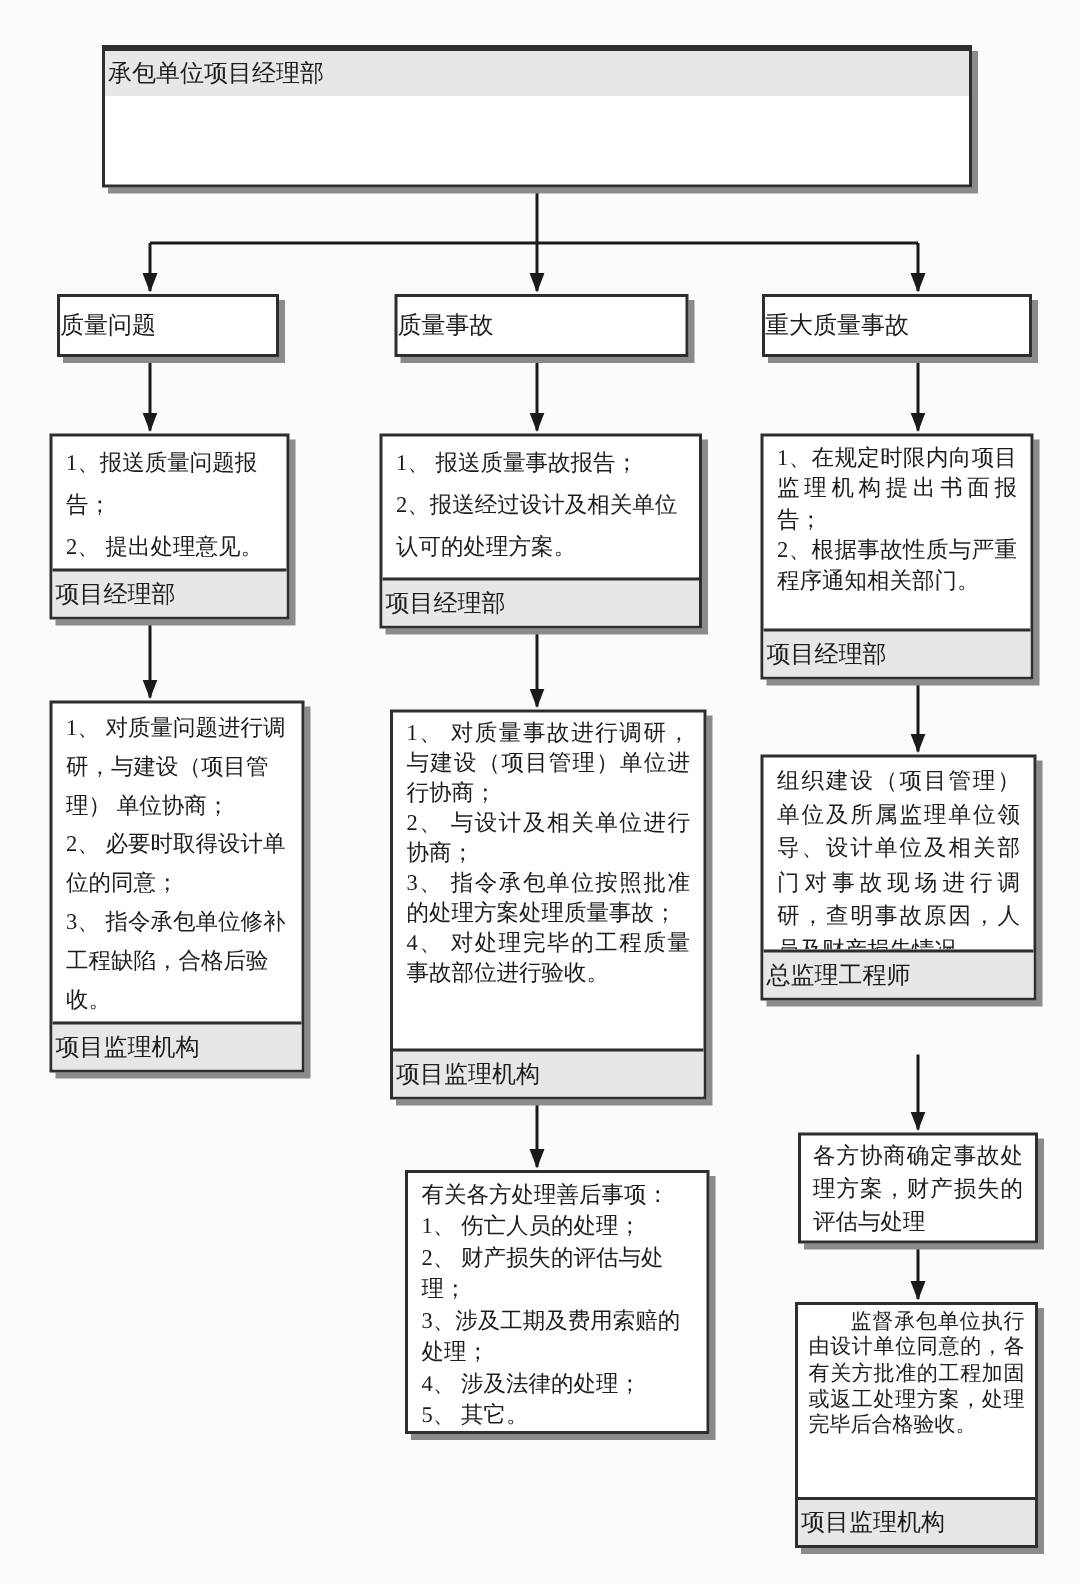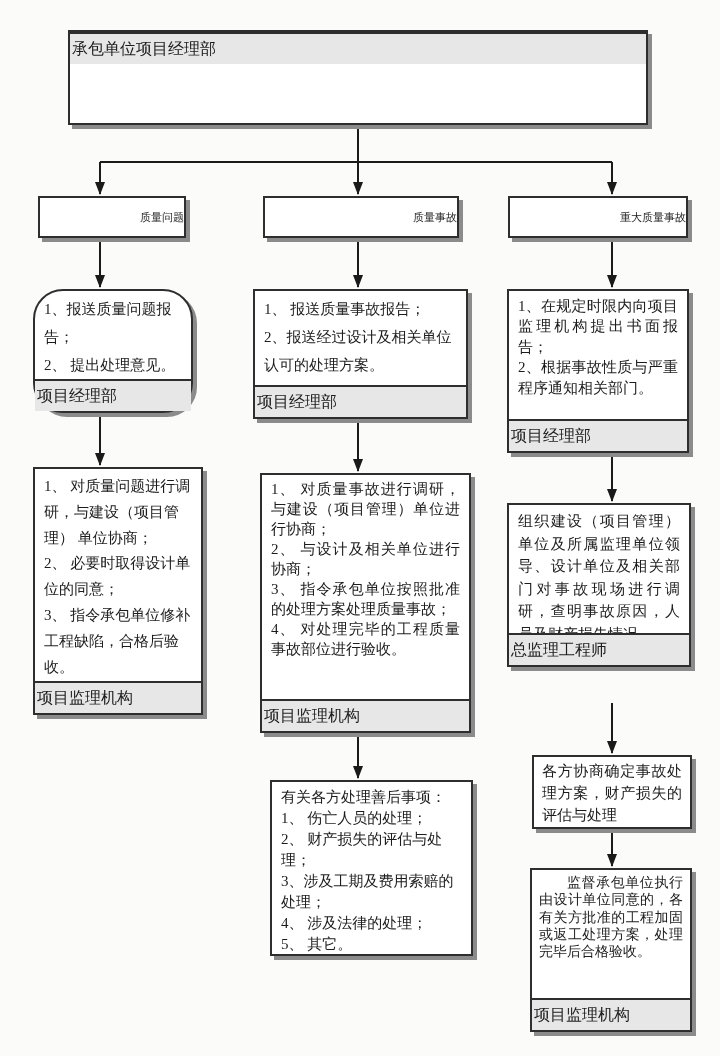--- a/index.html
+++ b/index.html
@@ -34,23 +34,22 @@
     text-align:left;
     font-size:16px;
     padding:5px 2px 4px 2px;
   }
   .header-node{
     position:absolute;
     background:var(--box-bg,#ffffff);
     border:2px solid var(--border-color,#2e2e2e);
     box-shadow:4px 4px 0 0 var(--shadow-color,#8b8b8b);
     box-sizing:border-box;
-    display:flex;align-items:center;justify-content:flex-end;
-    font-size:11px;
-    padding-left:20px;
+    display:flex;align-items:center;justify-content:flex-start;
+    font-size:16px;
   }
   .root-text{
     padding:6px 14px 2px 14px;
     font-size:16px;
     line-height:1.85;
     flex:1;
   }
   .justify{text-align:justify;text-justify:inter-ideograph;}
 </style>
 </head>
@@ -95,21 +94,21 @@
   <div class="header-node" style="left:38px;top:196px;width:148px;height:42px;">
     <span>质量问题</span>
   </div>
   <div class="header-node" style="left:263px;top:196px;width:196px;height:42px;">
     <span>质量事故</span>
   </div>
   <div class="header-node" style="left:508px;top:196px;width:180px;height:42px;">
     <span>重大质量事故</span>
   </div>
 
-  <div class="node" style="left:33px;top:289px;width:160px;height:124px;border-radius:30px;">
+  <div class="node" style="left:33px;top:289px;width:160px;height:124px;">
     <div class="node-text" style="line-height:1.85;">1、报送质量问题报告；
 2、 提出处理意见。</div>
     <div class="node-label">项目经理部</div>
   </div>
 
   <div class="node" style="left:33px;top:467px;width:170px;height:248px;">
     <div class="node-text" style="line-height:1.72;">1、 对质量问题进行调研，与建设（项目管理） 单位协商；
 2、 必要时取得设计单位的同意；
 3、 指令承包单位修补工程缺陷，合格后验收。</div>
     <div class="node-label">项目监理机构</div>
@@ -147,17 +146,17 @@
   <div class="node" style="left:507px;top:503px;width:184px;height:164px;">
     <div class="node-text justify" style="line-height:1.5;">组织建设（项目管理）单位及所属监理单位领导、设计单位及相关部门对事故现场进行调研，查明事故原因，人员及财产损失情况。</div>
     <div class="node-label">总监理工程师</div>
   </div>
 
   <div class="node" style="left:532px;top:755px;width:160px;height:74px;">
     <div class="node-text justify" style="line-height:1.45;padding:4px 8px;">各方协商确定事故处理方案，财产损失的评估与处理</div>
   </div>
 
   <div class="node" style="left:530px;top:868px;width:162px;height:164px;">
-    <div class="node-text justify" style="font-size:14px;line-height:1.24;text-indent:2em;padding:4px 7px;">监督承包单位执行由设计单位同意的，各有关方批准的工程加固或返工处理方案，处理完毕后合格验收。</div>
+    <div class="node-text justify" style="font-size:14px;line-height:1.24;text-indent:2em;padding:4px 7px;font-family:Liberation Mono, monospace;">监督承包单位执行由设计单位同意的，各有关方批准的工程加固或返工处理方案，处理完毕后合格验收。</div>
     <div class="node-label">项目监理机构</div>
   </div>
 
 </div>
 
 </body></html>

